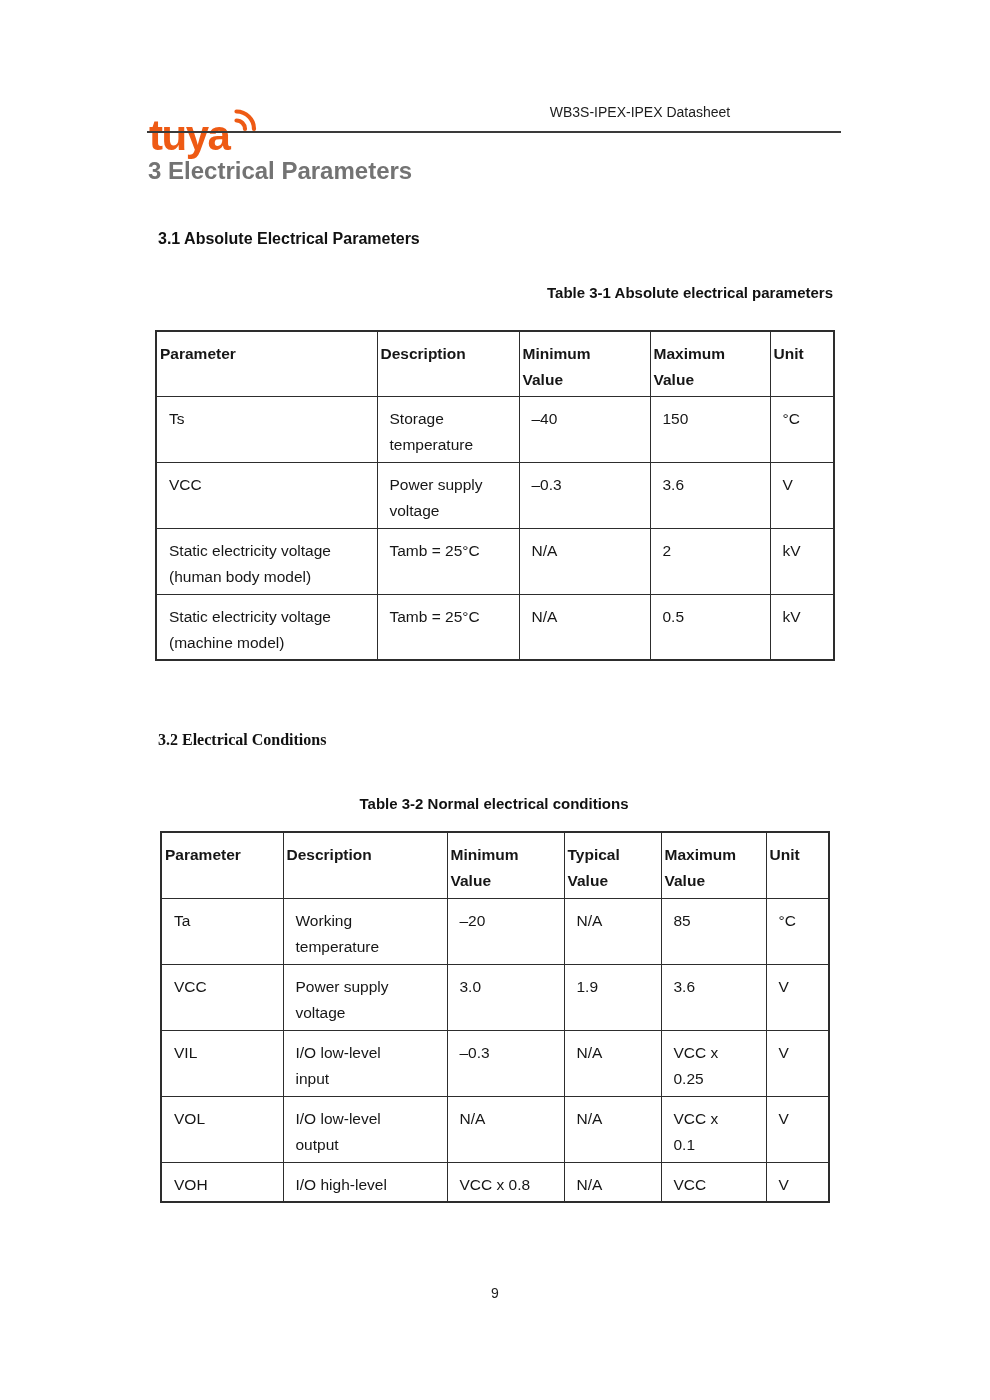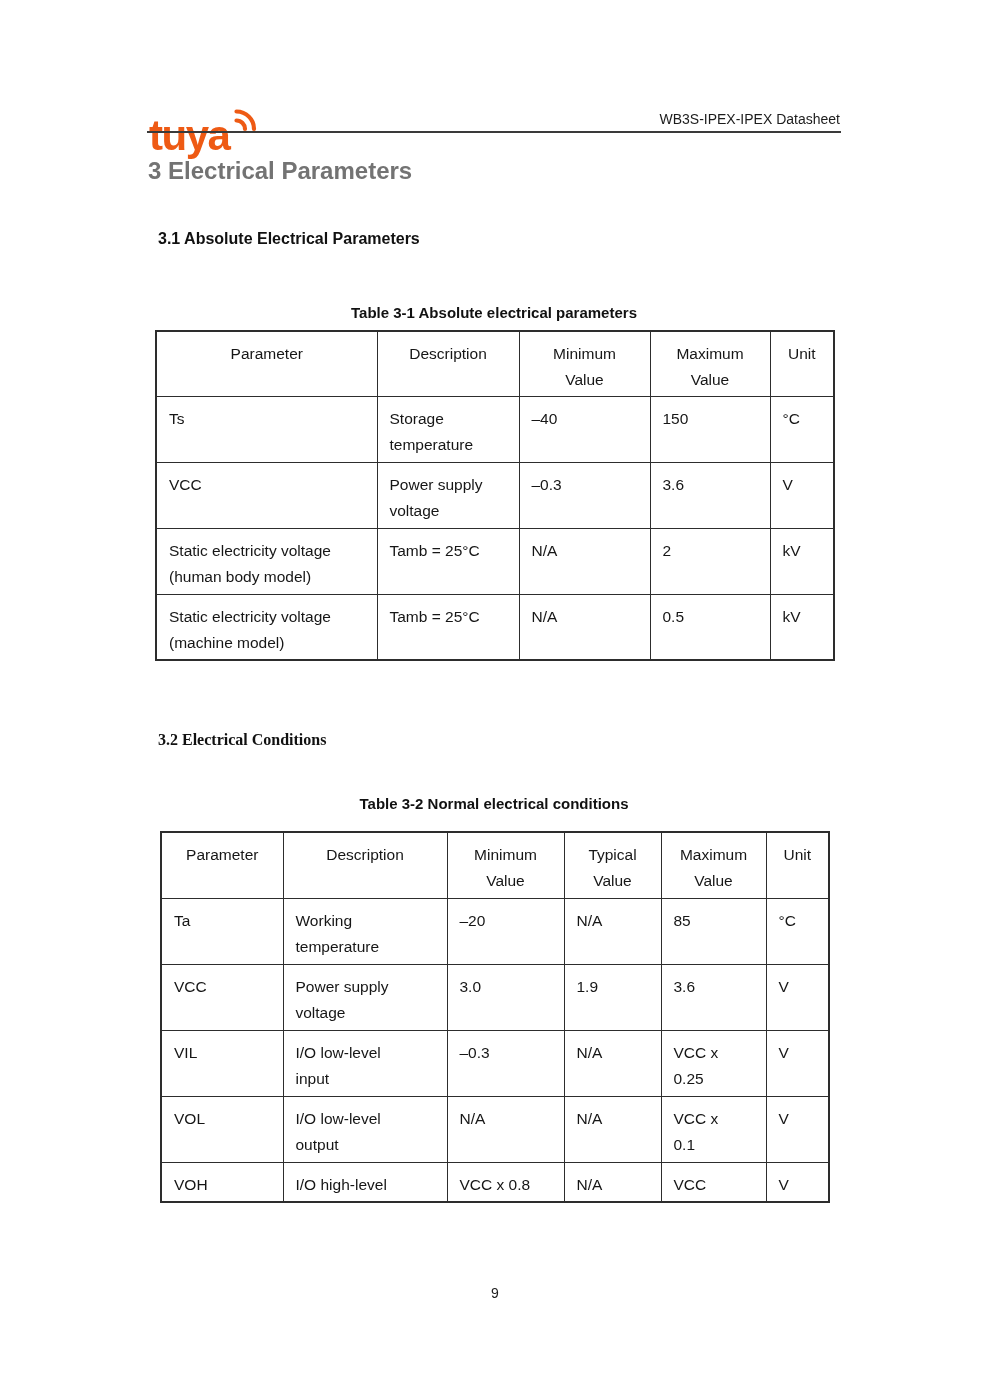--- a/index.html
+++ b/index.html
@@ -14,58 +14,58 @@
   .page { position: absolute; left: 0; top: 0; width: 990px; height: 1400px; background: #fff; }
 
   
   .logo { position: absolute; left: 149px; top: 79px; color: #ee5a14; margin-top: 35px; }
   .logo-text {
     font-size: 42px; font-weight: bold; letter-spacing: -1.5px;
     line-height: 44px; display: inline-block;
   }
   .logo-arcs { position: absolute; left: 84px; top: -6px; }
   .doc-title {
-    position: absolute; top: 111px; left: 440px; width: 400px;
-    text-align: right; font-size: 14px; color: #1c1c1c; line-height: 17px;
+    position: absolute; top: 104px; left: 440px; width: 400px;
+    text-align: center; font-size: 14px; color: #1c1c1c; line-height: 17px;
   }
   .header-rule {
     position: absolute; left: 147px; top: 131px; width: 694px; height: 2px;
     background: #3a3a3a;
   }
 
   
   .h1 {
     position: absolute; left: 148px; top: 157px;
     font-size: 24px; font-weight: bold; color: #737373;
   }
   .h2 { position: absolute; font-size: 16px; font-weight: bold; color: #111; }
   .h2-1 { left: 158px; top: 230px; }
   .h2-2 { left: 158px; top: 731px; font-family: Liberation Serif, serif; }
 
   .caption { position: absolute; text-align: center; font-size: 15px; font-weight: bold; color: #111; }
-  .caption-1 { left: 155px; width: 678px; top: 304px; }
+  .caption-1 { left: 155px; width: 678px; top: 284px; text-align: right; }
   .caption-2 { left: 160px; width: 668px; top: 795px; }
 
   
   .data-table {
     position: absolute;
     border-collapse: collapse; table-layout: fixed;
     border: 2px solid #2d2d2d;
   }
   .table-1 { left: 155px; top: 330px; width: 678px; }
   .table-2 { left: 160px; top: 831px; width: 668px; }
   .data-table th, .data-table td {
     border: 1px solid #2d2d2d;
     vertical-align: top;
     font-size: 15.5px; line-height: 26px;
     white-space: pre-line;
     color: #161616;
     overflow: hidden;
   }
-  .data-table th { font-weight: normal; text-align: center; padding: 9px 3px 0 3px; }
+  .data-table th { font-weight: bold; text-align: left; padding: 9px 3px 0 3px; }
   .data-table td { text-align: left; padding: 9px 8px 0 12px; }
   .table-1 thead tr { height: 65px; }
   .table-1 tbody tr { height: 66px; }
   .table-2 thead tr { height: 66px; }
   .table-2 tbody tr { height: 66px; }
   .table-2 tbody tr:last-child { height: 40px; }
 
   .page-number {
     position: absolute; left: 0; top: 1285px; width: 990px;
     text-align: center; font-size: 14px; color: #1c1c1c;

